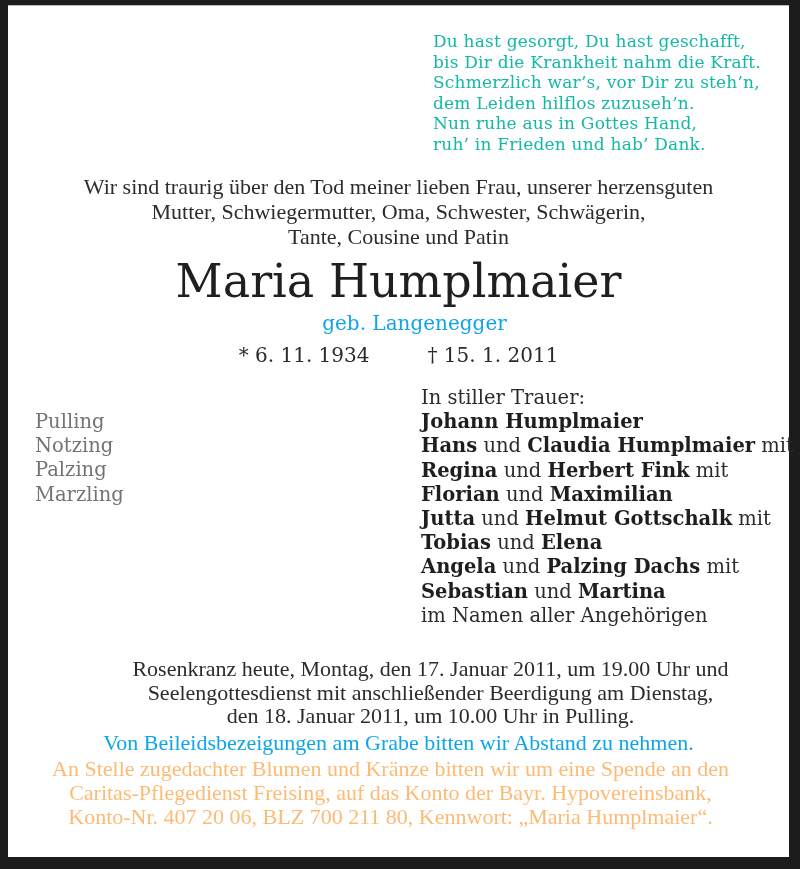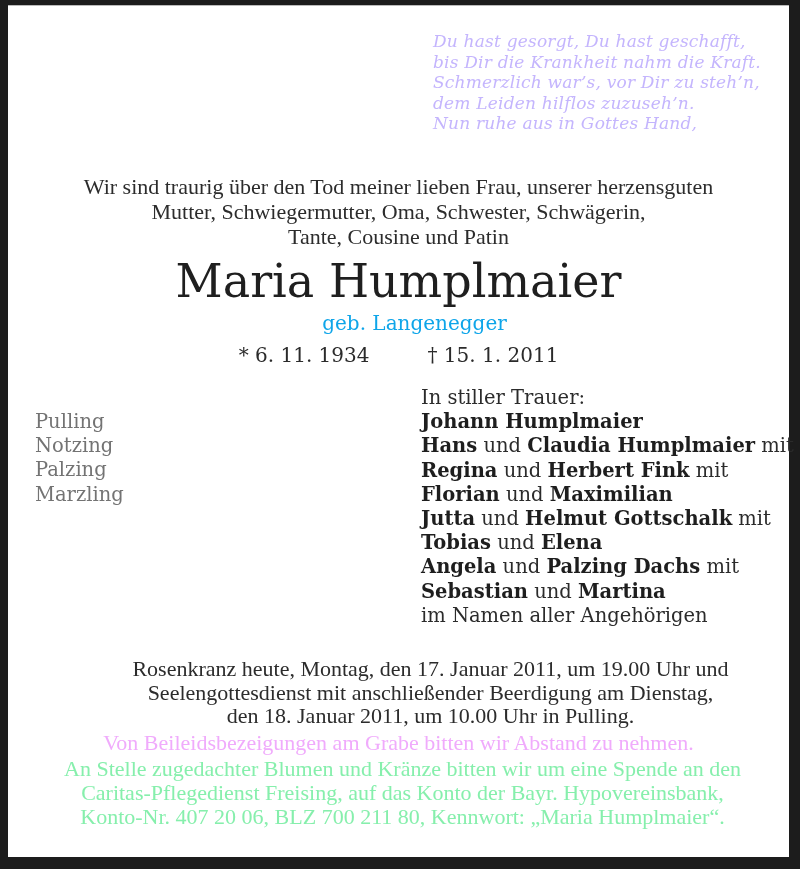--- a/index.html
+++ b/index.html
@@ -24,22 +24,21 @@
     box-shadow: inset 0 1px 0 #bbb;
   }
   .abs { position: absolute; }
   .serif  { font-family: "DejaVu Serif", serif; }
   .narrow { font-family: "Liberation Serif", serif; }
   .poem {
     left: 433px;
     top: 31px;
     font-size: 17px;
     line-height: 20.5px;
-    font-style: italic;
-    color: #c4b5fd;
+    color: #14b8a6;
     letter-spacing: 0.2px;
   }
   .intro {
     left: 8px;
     top: 174px;
     width: 781px;
     text-align: center;
     font-size: 22px;
     line-height: 25px;
     color: #2c2c2c;
@@ -95,44 +94,45 @@
     line-height: 23.5px;
     color: #2c2c2c;
     margin-left: 32px;
   }
   .condolence {
     left: 8px;
     top: 730px;
     width: 781px;
     text-align: center;
     font-size: 22px;
-    color: #f0abfc;
+    color: #0ea5e9;
   }
   .donation {
-    left: 12px;
+    left: 0;
     top: 757px;
     width: 781px;
     text-align: center;
     font-size: 22px;
     line-height: 23.8px;
-    color: #86efac;
+    color: #fdba74;
   }
 </style>
 </head>
 <body>
 
 <div class="page">
   <div class="sheet"></div>
 
   <div class="abs serif poem">
       <div>Du hast gesorgt, Du hast geschafft,</div>
       <div>bis Dir die Krankheit nahm die Kraft.</div>
       <div>Schmerzlich war’s, vor Dir zu steh’n,</div>
       <div>dem Leiden hilflos zuzuseh’n.</div>
       <div>Nun ruhe aus in Gottes Hand,</div>
+      <div>ruh’ in Frieden und hab’ Dank.</div>
     </div>
 
   <div class="abs narrow intro">
       <div>Wir sind traurig über den Tod meiner lieben Frau, unserer herzensguten</div>
       <div>Mutter, Schwiegermutter, Oma, Schwester, Schwägerin,</div>
       <div>Tante, Cousine und Patin</div>
     </div>
 
   <div class="abs serif deceased-name">Maria Humplmaier</div>
 

